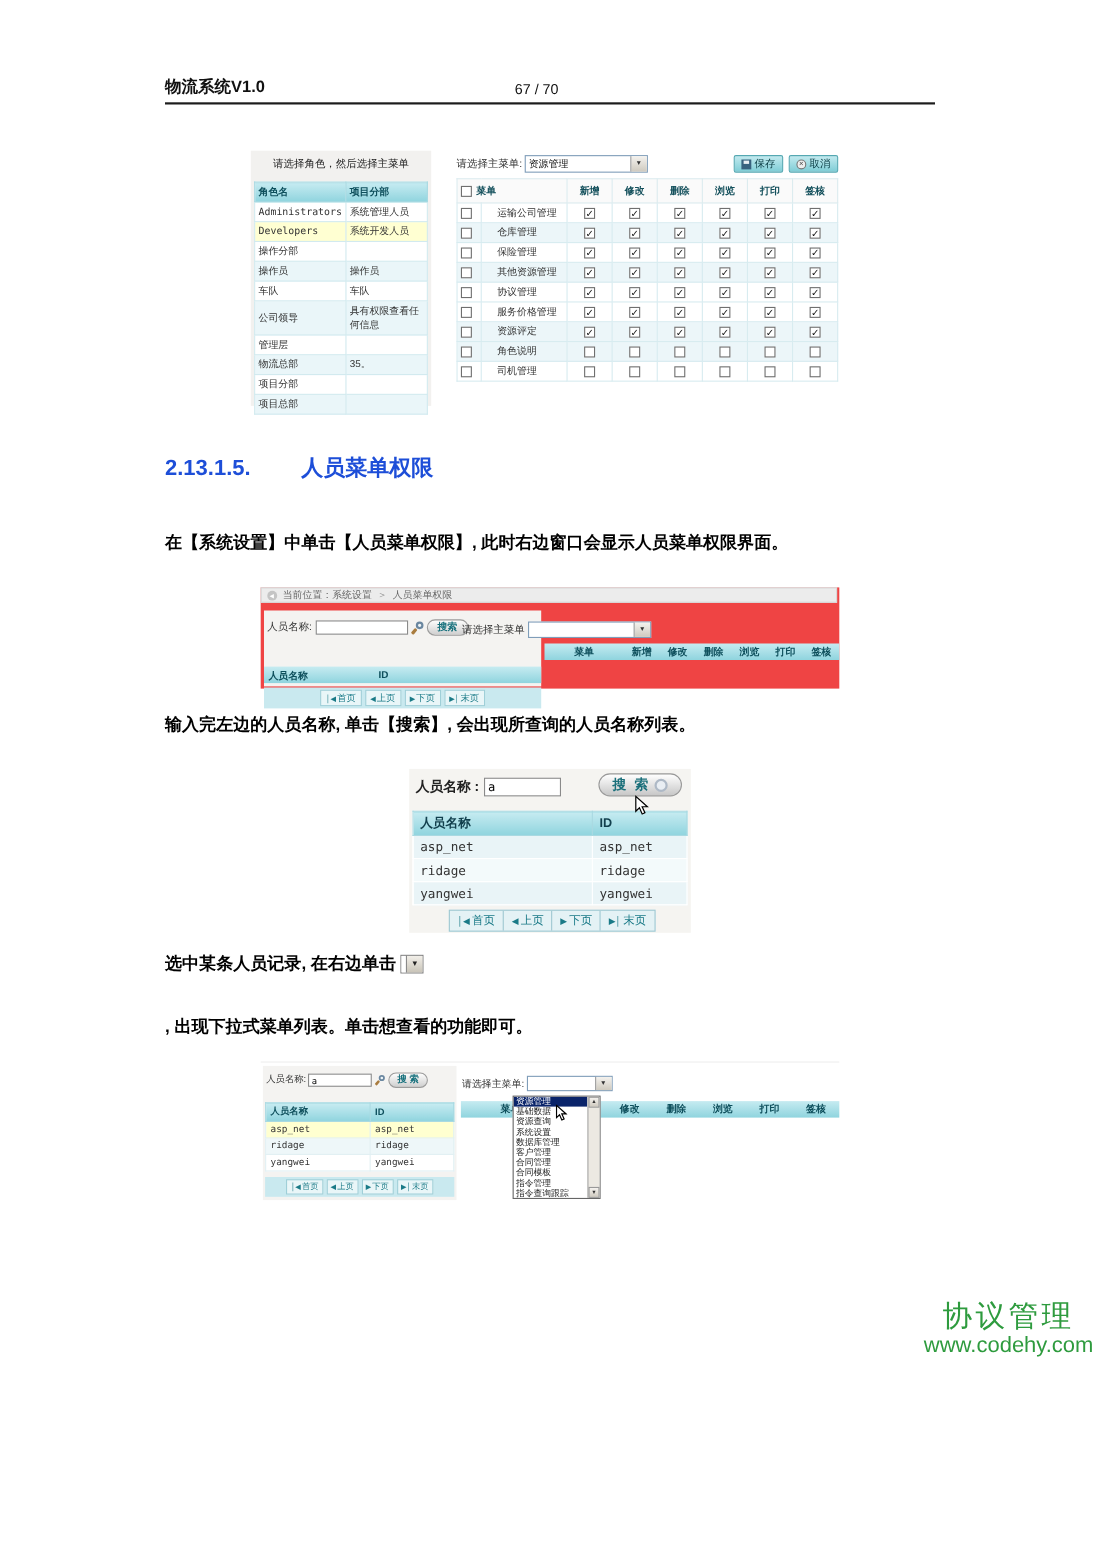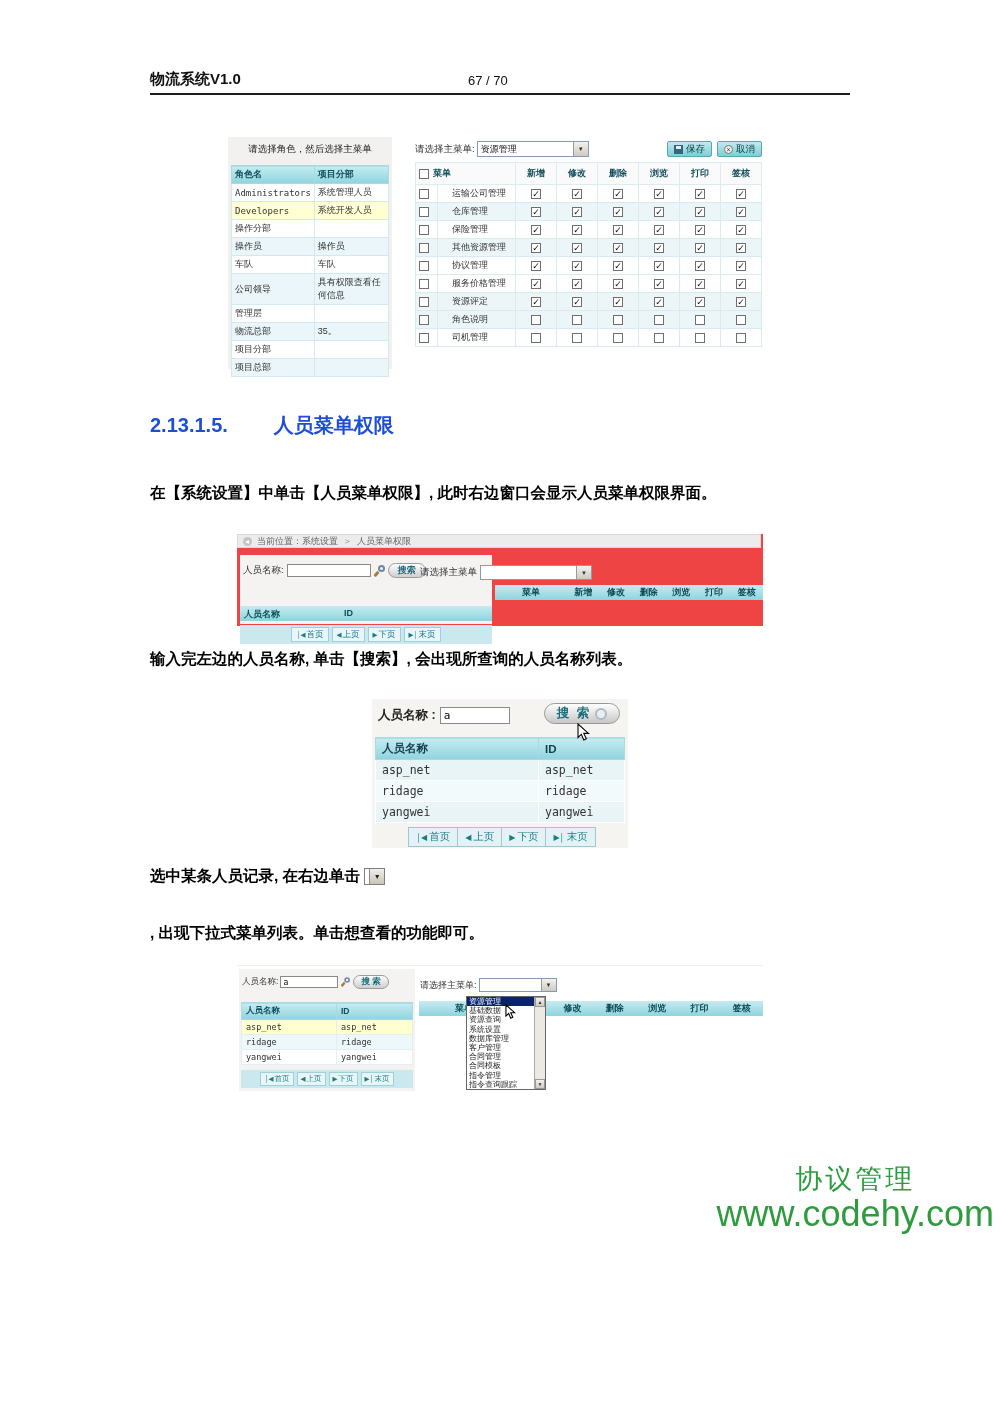--- a/index.html
+++ b/index.html
@@ -141,21 +141,21 @@
   .dd-items{flex:1;overflow:hidden;}
   .dd-item{height:9.2px;line-height:9.2px;font-size:8px;padding-left:2px;color:#222;white-space:nowrap;overflow:hidden;}
   .dd-item.sel{background:#0a246a;color:#fff;}
   .dd-scroll{width:10px;background:#ece9e2;border-left:1px solid #aaa;display:flex;flex-direction:column;justify-content:space-between;}
   .dd-arrow{height:10px;background:linear-gradient(#f4f2ee,#cfcabf);border:1px solid #999;
             font-size:5px;line-height:8px;text-align:center;color:#333;box-sizing:border-box;}
 
   
   .watermark{position:absolute;right:6px;bottom:14px;text-align:center;color:#2e9b3e;line-height:1.1;}
   .wm-name{font-size:27px;letter-spacing:3px;}
-  .wm-url{font-size:36px;}
+  .wm-url{font-size:20px;}
 </style>
 </head>
 <body>
 
 <div class="page">
 
   <div class="doc-title">物流系统V1.0</div>
   <div class="doc-page-num">67 / 70</div>
   <div class="doc-rule"></div>
 

